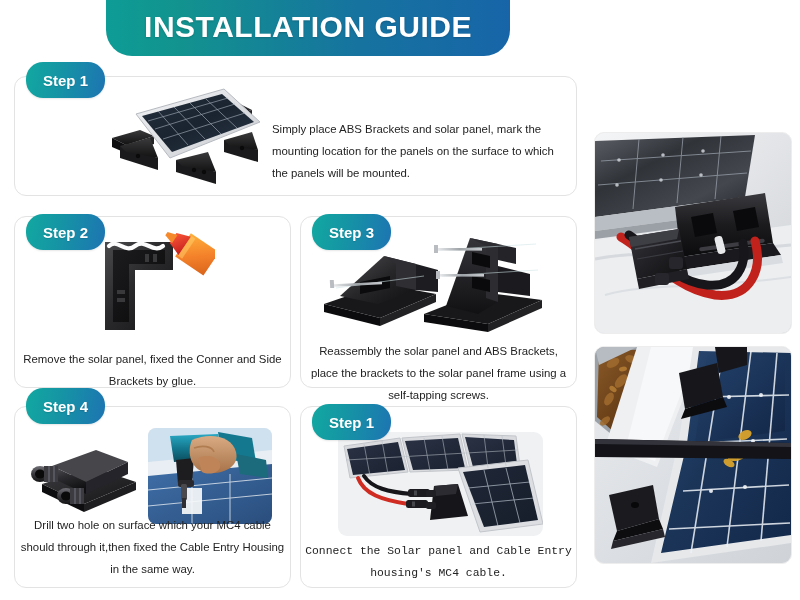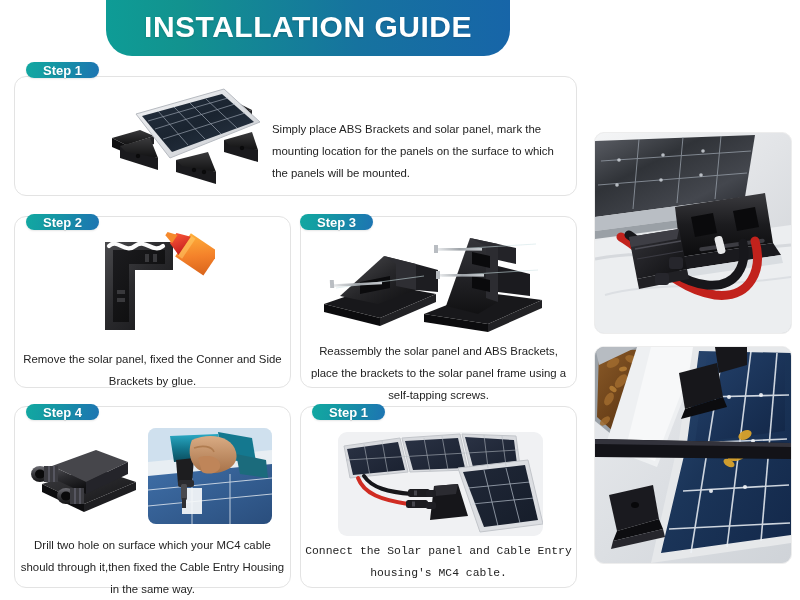--- a/index.html
+++ b/index.html
@@ -53,52 +53,52 @@
   }
   #card-step1 { left: 14px;  top: 76px;  width: 563px; height: 120px; }
   #card-step2 { left: 14px;  top: 216px; width: 277px; height: 172px; }
   #card-step3 { left: 300px; top: 216px; width: 277px; height: 172px; }
   #card-step4 { left: 14px;  top: 406px; width: 277px; height: 182px; }
   #card-step5 { left: 300px; top: 406px; width: 277px; height: 182px; }
 
   .step-badge {
     position: absolute;
     z-index: 20;
-    height: 16px;
+    height: 36px;
     padding: 0 17px;
     border-radius: 17px;
     background: linear-gradient(100deg, #12a8a1 0%, #1596a4 40%, #1d74b2 100%);
     color: #ffffff;
-    font-size: 13px;
+    font-size: 15px;
     font-weight: bold;
     display: flex;
     align-items: center;
     justify-content: center;
     white-space: nowrap;
     box-shadow: 0 1px 2px rgba(0,0,0,0.10);
     text-shadow: 0 1px 1px rgba(0,0,0,0.12);
   }
   #badge-step1 { left: 26px;  top: 62px; }
   #badge-step2 { left: 26px;  top: 214px; }
-  #badge-step3 { left: 300px; top: 214px; text-align: center; }
-  #badge-step4 { left: 26px;  top: 404px; }
+  #badge-step3 { left: 312px; top: 214px; text-align: center; }
+  #badge-step4 { left: 26px;  top: 388px; }
   #badge-step5 { left: 312px; top: 404px; }
 
   .step-text {
     position: absolute;
     font-size: 11.4px;
     line-height: 22px;
     color: #232323;
   }
   .step-text.center { text-align: center; }
 
   #text-step1 { left: 272px; top: 118px; width: 300px; text-align: left; }
   #text-step2 { left: 20px;  top: 348px; width: 265px; }
   #text-step3 { left: 305px; top: 340px; width: 267px; }
-  #text-step4 { left: 20px;  top: 534px; width: 265px; }
+  #text-step4 { left: 20px;  top: 514px; width: 265px; }
   #text-step5 { left: 305px; top: 540px; width: 267px; font-family: Liberation Mono, monospace; }
 
   
   .art { position: absolute; }
 
   
   #art-step1 { left: 84px; top: 80px; width: 185px; height: 115px; }
 
   
   #art-step2 { left: 95px; top: 226px; width: 120px; height: 120px; }

